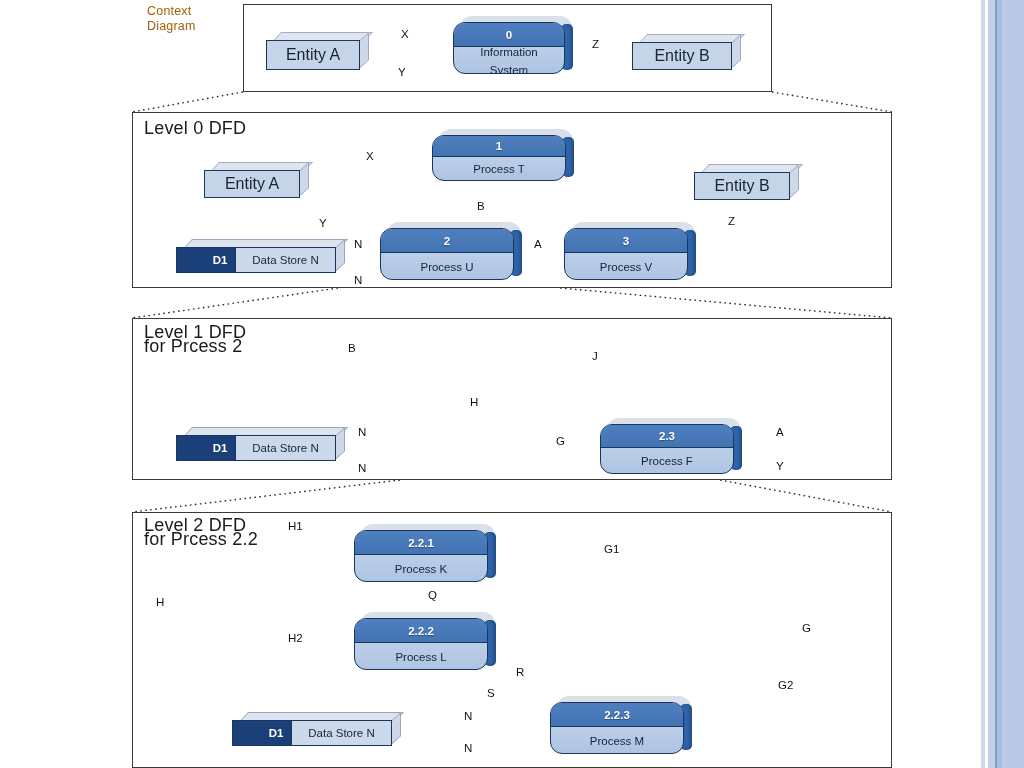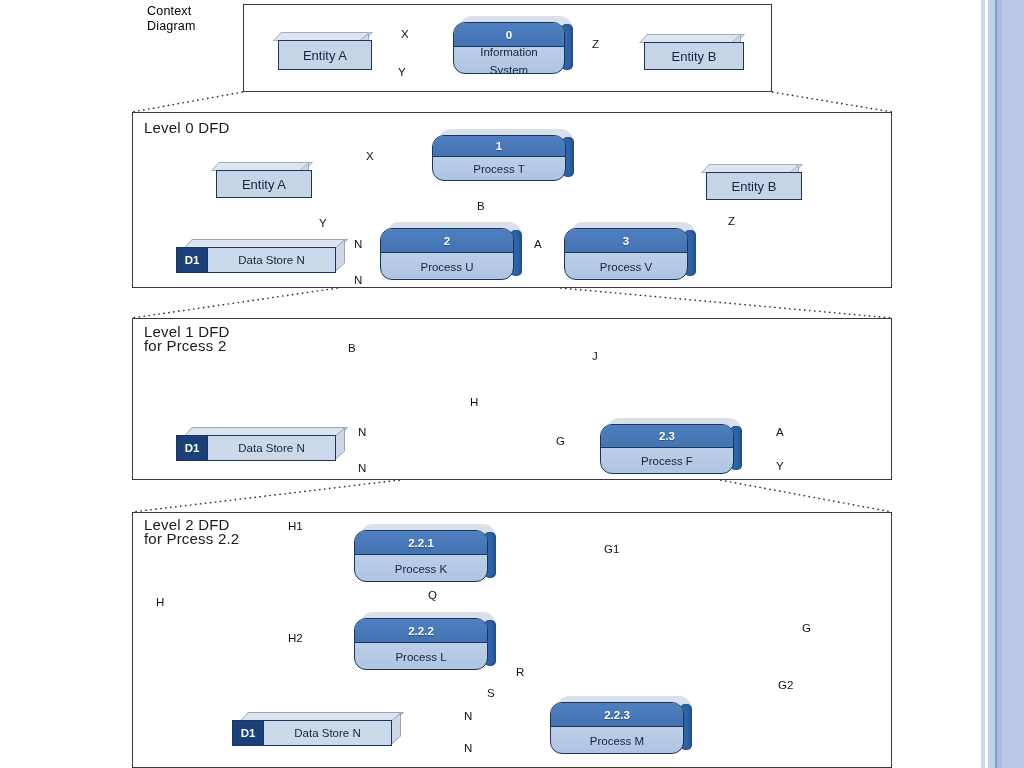--- a/index.html
+++ b/index.html
@@ -26,25 +26,25 @@
     position:absolute;left:914px;top:643px;width:58px;height:58px;
     border-radius:50%;background:#4a82bd;
     color:#ffffff;font-family:"Liberation Serif", serif;font-size:20px;
     display:flex;align-items:center;justify-content:center;
     letter-spacing:.5px;
   }
 
   
   .panel{position:absolute;border:1.6px solid #3a3a3a;background:#ffffff;box-sizing:border-box;}
   .panel-title{
-    position:absolute;font-size:15px;color:#1a1a1a;line-height:14px;
+    position:absolute;font-size:18px;color:#1a1a1a;line-height:14px;
     white-space:pre-line;letter-spacing:.2px;
   }
   .side-label{
-    position:absolute;font-size:12.5px;color:#000000;line-height:15px;
+    position:absolute;font-size:12.5px;color:#a16207;line-height:15px;
     white-space:pre-line;letter-spacing:.2px;
   }
 
   
   #wires{position:absolute;left:0;top:0;width:1024px;height:768px;pointer-events:none;}
 
   
   .proc{position:absolute;}
   .proc .shadow{
     position:absolute;left:7px;top:-6px;width:100%;height:100%;
@@ -82,24 +82,24 @@
     transform:skewX(-42deg);transform-origin:bottom left;
     border:1px solid #9facc2;box-sizing:border-box;
   }
   .ent .rightf{
     position:absolute;right:-9px;top:1px;width:10px;height:calc(100% - 2px);
     background:#cfd8e6;
     transform:skewY(-42deg);transform-origin:top left;
     border:1px solid #9facc2;box-sizing:border-box;
   }
   .ent .face{
-    position:absolute;left:12px;top:0;width:100%;height:100%;
+    position:absolute;left:0;top:0;width:100%;height:100%;
     border:1.8px solid #17375e;background:#c6d4e8;box-sizing:border-box;
     display:flex;align-items:center;justify-content:center;
-    color:#15233b;font-size:13px;
+    color:#15233b;font-size:16px;
   }
 
   
   .ds{position:absolute;}
   .ds .topf{
     position:absolute;left:8px;top:-8px;width:calc(100% - 4px);height:9px;
     background:#dde4ef;transform:skewX(-42deg);transform-origin:bottom left;
     border:1px solid #97a5bb;box-sizing:border-box;
   }
   .ds .rightf{
@@ -110,20 +110,21 @@
   .ds .face{
     position:absolute;left:0;top:0;width:100%;height:100%;
     border:1.6px solid #17375e;background:#ccd9ea;box-sizing:border-box;
     display:flex;align-items:stretch;
   }
   .ds .id{
     width:30px;background:#1b3f78;color:#ffffff;
     font-size:11.5px;font-weight:bold;
     display:flex;align-items:center;justify-content:center;
     border-right:1.6px solid #17375e;
+    padding-left:28px;
   }
   .ds .lbl{
     flex:1;display:flex;align-items:center;justify-content:center;
     color:#15233b;font-size:11.5px;
   }
 
   
   .flab{
     position:absolute;font-size:11.5px;color:#111;
     font-family:"Liberation Sans", sans-serif;

